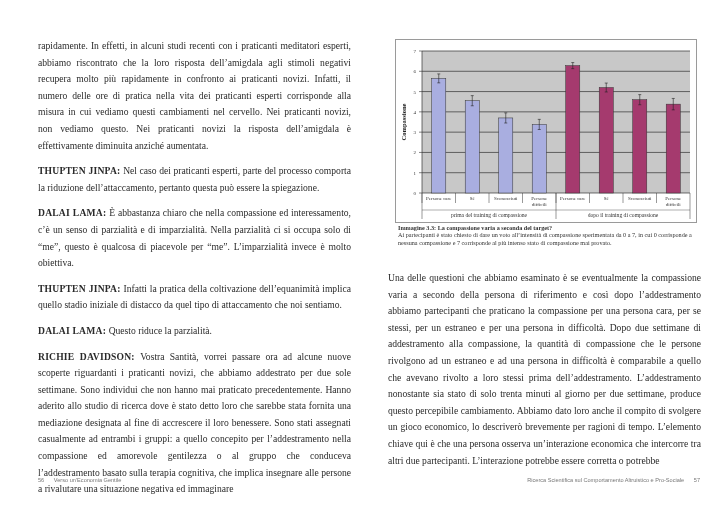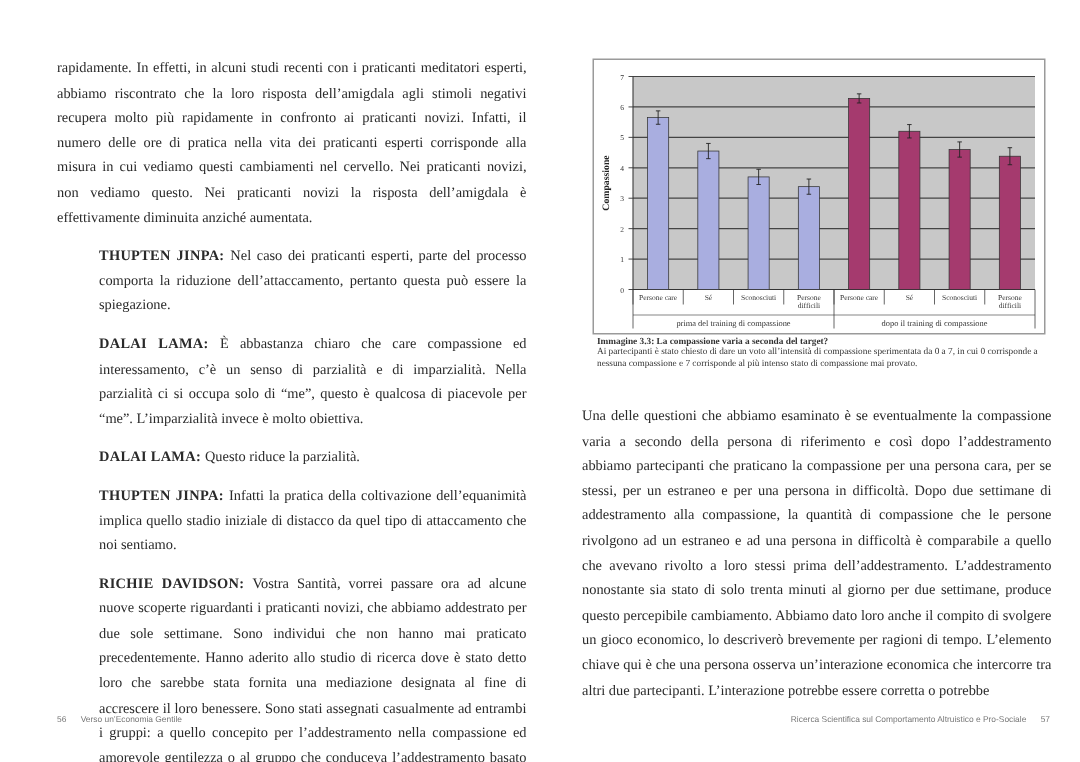--- a/index.html
+++ b/index.html
@@ -5,42 +5,42 @@
   html, body { margin:0; padding:0; }
   body { width:720px; height:508px; background:#ffffff; position:relative; overflow:hidden;
          font-family:"Liberation Serif", "DejaVu Serif", serif; color:#2a2a2a; }
   .page { position:absolute; top:0; height:376px; }
   .left { left:0; width:360px; }
   .right { left:360px; width:360px; }
   .text { position:absolute; font-size:9.6px; line-height:16.6px; text-align:justify; }
   .left .text { left:38px; width:313px; }
   .right .text { left:28px; width:313px; }
   p { margin:0; }
-  .gap { margin-top:9px;margin-left:28px; }
+  .gap { margin-top:9px; }
   .spk { font-weight:bold; letter-spacing:0.2px; }
   .footer { position:absolute; top:477px; font-family:"Liberation Sans", sans-serif; font-size:5.6px; color:#777; }
   .footer.l { left:38px; }
   .footer.r { right:20px; }
   .footer .pn { margin-right:8px; }
   .footer .pnr { margin-left:8px; }
   .figure { position:absolute; left:35px; top:39px; width:300px; height:182px; border:1px solid #9a9a9a; background:#fff; }
   .caption { position:absolute; left:38px; top:224px; width:300px; font-size:6.2px; line-height:7.4px; color:#333; }
   .caption .cap-title { font-weight:bold; }
   svg text { font-family:"Liberation Serif", serif; }
 </style>
 </head>
 <body>
 
 <div class="page left">
   <div class="text" id="left-text" style="top: 38px;">
       <p><span>rapidamente. In effetti, in alcuni studi recenti con i praticanti meditatori esperti, abbiamo riscontrato che la loro risposta dell’amigdala agli stimoli negativi recupera molto più rapidamente in confronto ai praticanti novizi. Infatti, il numero delle ore di pratica nella vita dei praticanti esperti corrisponde alla misura in cui vediamo questi cambiamenti nel cervello. Nei praticanti novizi, non vediamo questo. Nei praticanti novizi la risposta dell’amigdala è effettivamente diminuita anziché aumentata.</span></p>
       <p class="gap"><span class="spk">THUPTEN JINPA: </span><span>Nel caso dei praticanti esperti, parte del processo comporta la riduzione dell’attaccamento, pertanto questa può essere la spiegazione.</span></p>
-      <p class="gap"><span class="spk">DALAI LAMA: </span><span>È abbastanza chiaro che care compassione ed interessamento, c’è un senso di parzialità e di imparzialità. Nella parzialità ci si occupa solo di “me”, questo è qualcosa di piacevole per “me”. L’imparzialità invece è molto obiettiva.</span></p>
+      <p class="gap"><span class="spk">DALAI LAMA: </span><span>È abbastanza chiaro che nella compassione ed interessamento, c’è un senso di parzialità e di imparzialità. Nella parzialità ci si occupa solo di “me”, questo è qualcosa di piacevole per “me”. L’imparzialità invece è molto obiettiva.</span></p>
+      <p class="gap"><span class="spk">THUPTEN JINPA: </span><span>Infatti la pratica della coltivazione dell’equanimità implica quello stadio iniziale di distacco da quel tipo di attaccamento che noi sentiamo.</span></p>
       <p class="gap"><span class="spk">DALAI LAMA: </span><span>Questo riduce la parzialità.</span></p>
-      <p class="gap"><span class="spk">THUPTEN JINPA: </span><span>Infatti la pratica della coltivazione dell’equanimità implica quello stadio iniziale di distacco da quel tipo di attaccamento che noi sentiamo.</span></p>
       <p class="gap"><span class="spk">RICHIE DAVIDSON: </span><span>Vostra Santità, vorrei passare ora ad alcune nuove scoperte riguardanti i praticanti novizi, che abbiamo addestrato per due sole settimane. Sono individui che non hanno mai praticato precedentemente. Hanno aderito allo studio di ricerca dove è stato detto loro che sarebbe stata fornita una mediazione designata al fine di accrescere il loro benessere. Sono stati assegnati casualmente ad entrambi i gruppi: a quello concepito per l’addestramento nella compassione ed amorevole gentilezza o al gruppo che conduceva l’addestramento basato sulla terapia cognitiva, che implica insegnare alle persone a rivalutare una situazione negativa ed immaginare</span></p>
     </div>
   <div class="footer l">
     <span class="pn">56</span>
     <span>Verso un’Economia Gentile</span>
   </div>
 </div>
 
 <div class="page right">
   <div class="figure">

